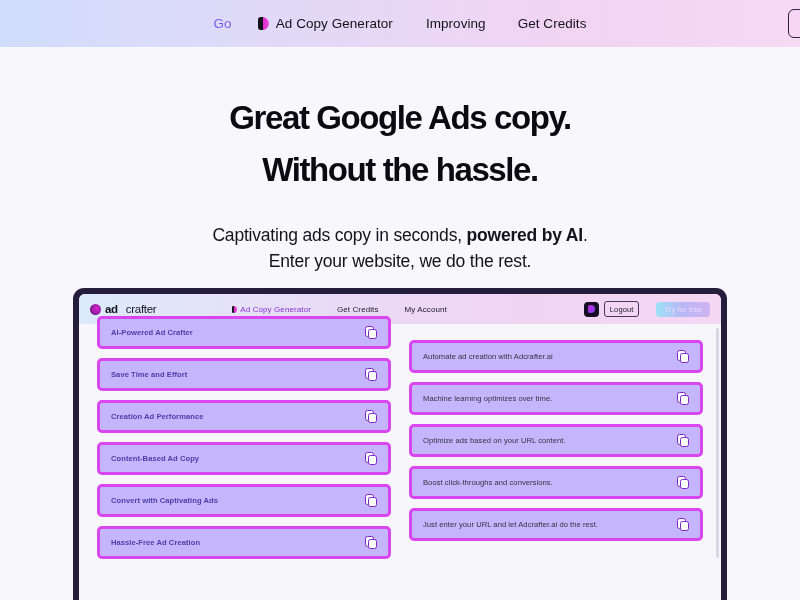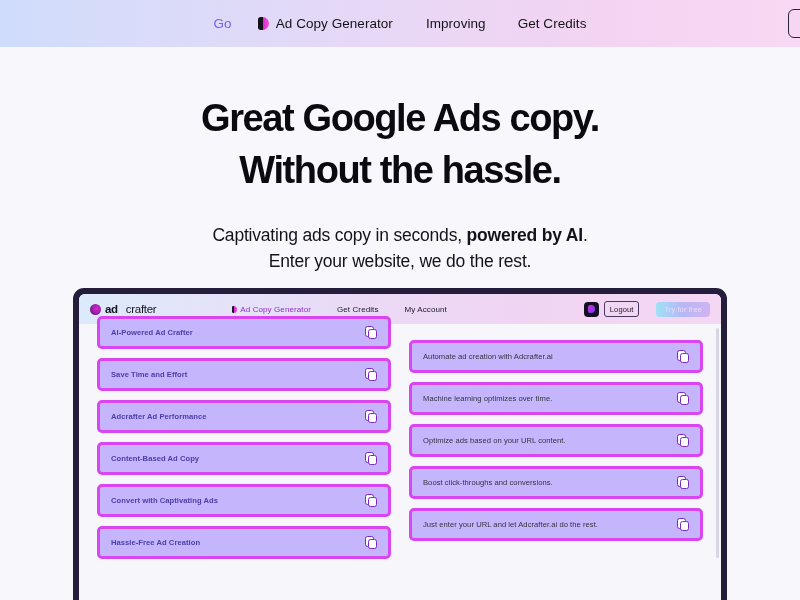--- a/index.html
+++ b/index.html
@@ -42,21 +42,21 @@
     background:#f6d6f3;
   }
 
   
   .hero{
     position:absolute; top:47px; left:0; width:800px;
     text-align:center;
   }
   .hero h1{
     margin-top:45px;
-    font-size:38px; line-height:52px; font-weight:700;
+    font-size:33px; line-height:52px; font-weight:700;
     color:#0b0a10; letter-spacing:-1.4px;text-align:center;
   }
   .hero .sub{
     margin-top:26px;
     font-size:17.5px; line-height:26px; color:#14131a; letter-spacing:-.2px;
   }
   .hero .sub b{ font-weight:700; }
 
   
   .mock-frame{
@@ -216,21 +216,21 @@
             </span>
         </div>
         <div class="mock-card">
           <span class="ctext">Save Time and Effort</span>
           <span class="copy-icon">
               <span class="back"></span>
               <span class="front"></span>
             </span>
         </div>
         <div class="mock-card">
-          <span class="ctext">Adcrafter Ad Performance</span>
+          <span class="ctext">Creation Ad Performance</span>
           <span class="copy-icon">
               <span class="back"></span>
               <span class="front"></span>
             </span>
         </div>
         <div class="mock-card">
           <span class="ctext">Content-Based Ad Copy</span>
           <span class="copy-icon">
               <span class="back"></span>
               <span class="front"></span>

